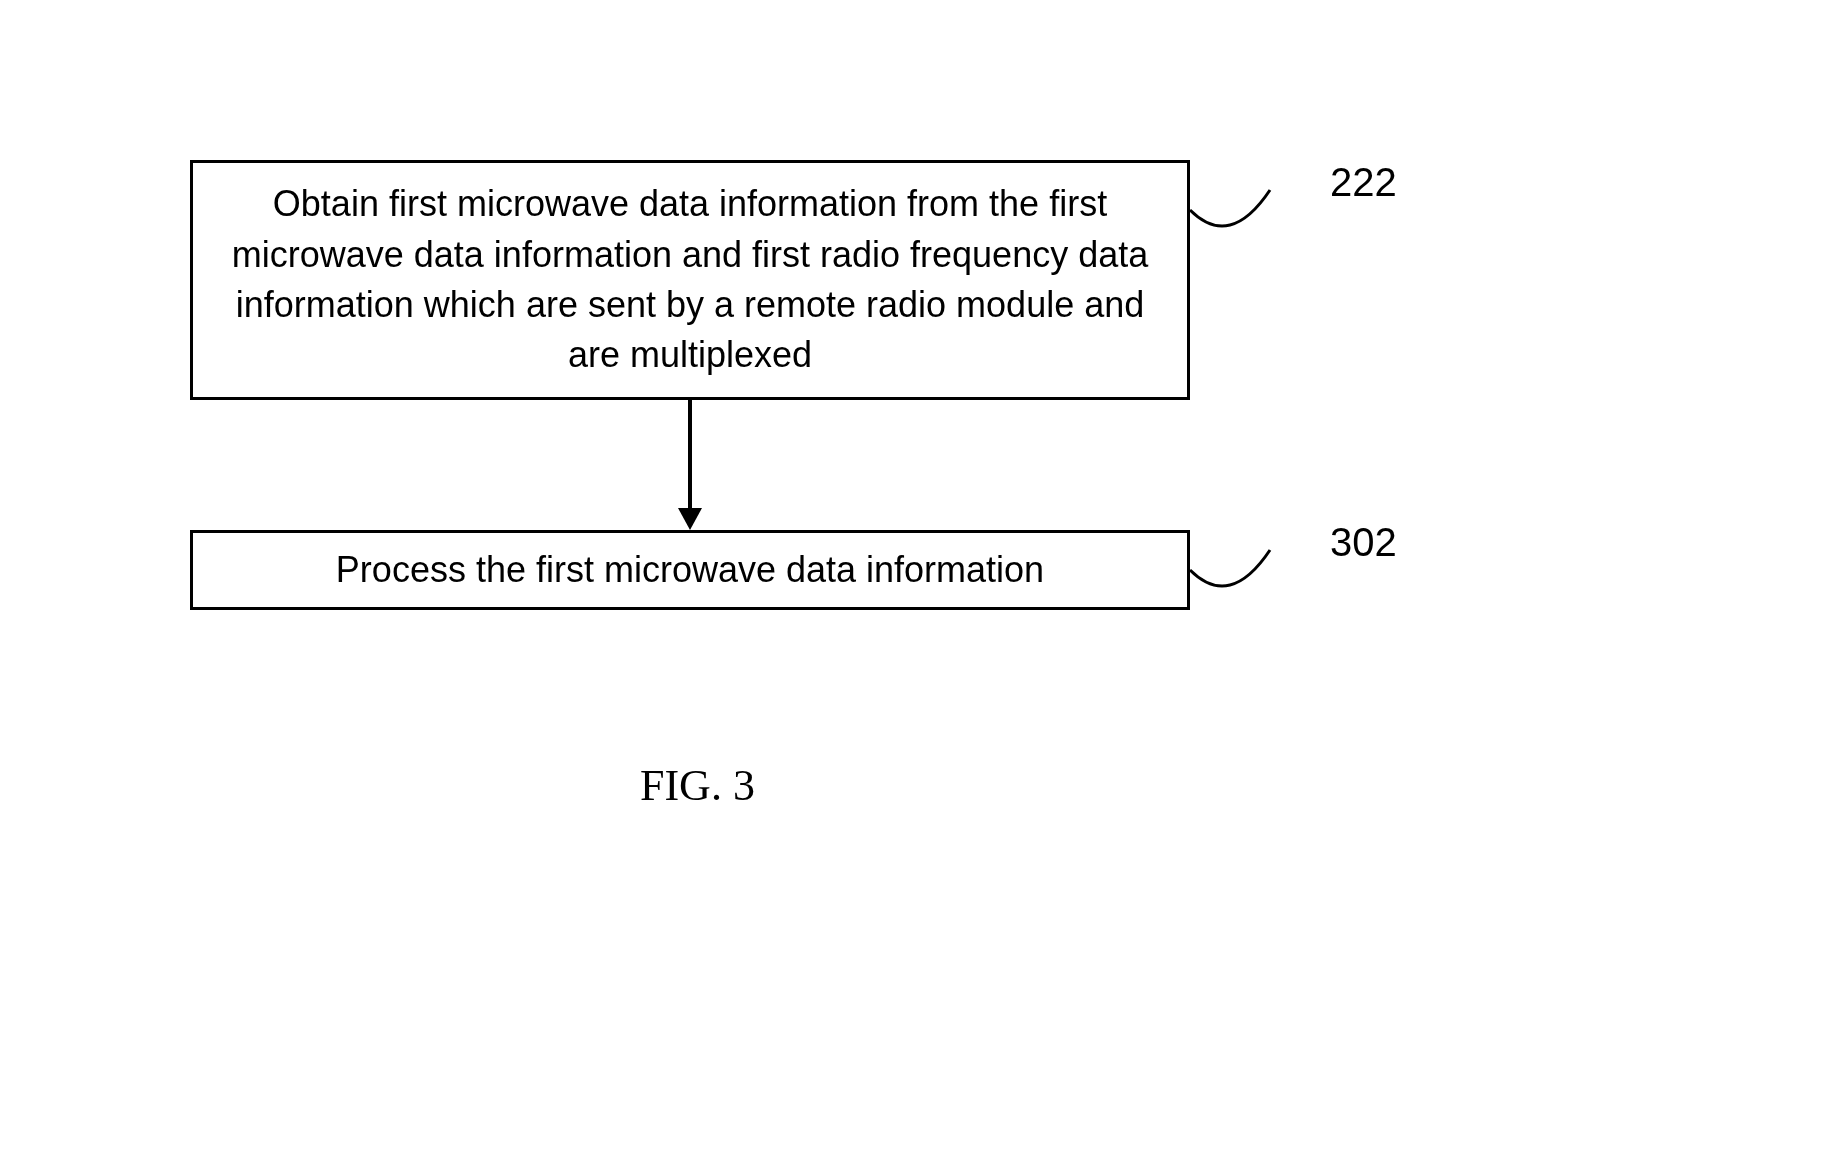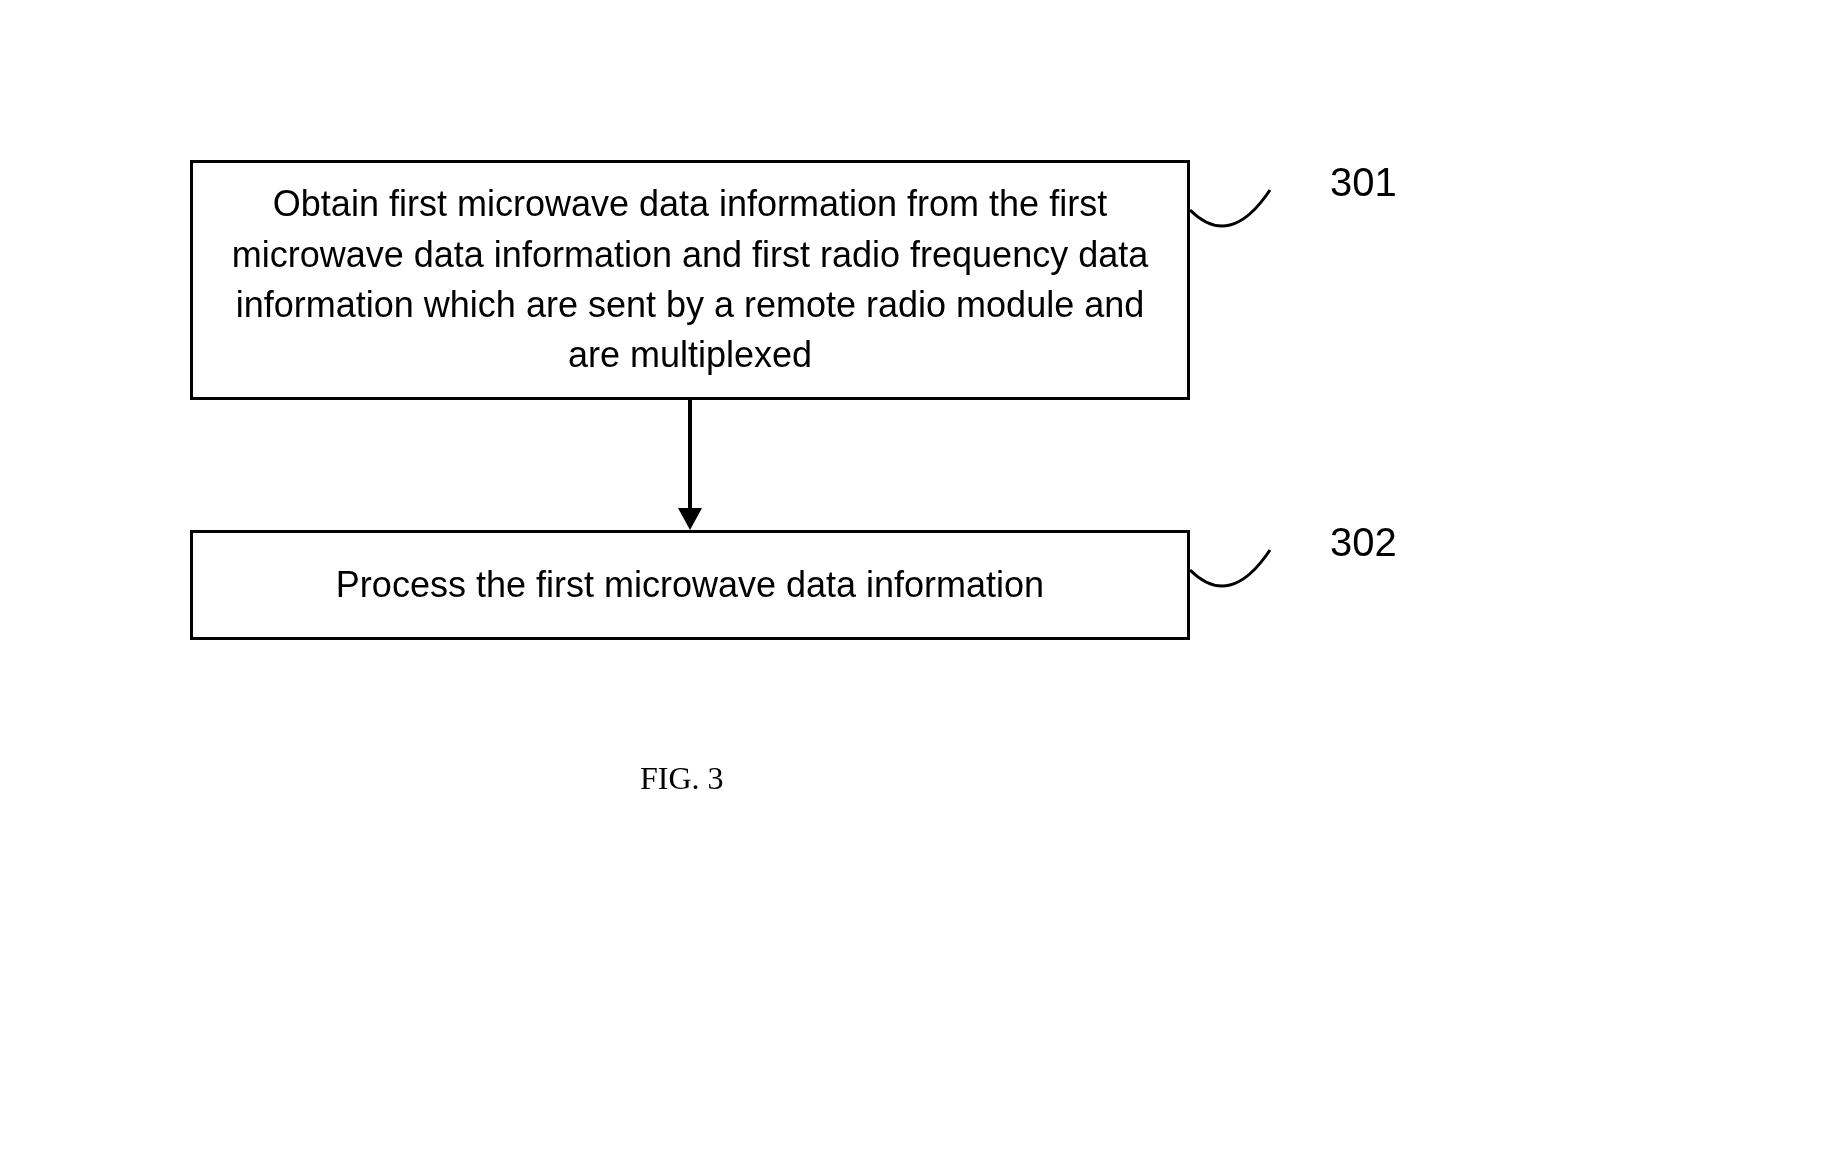--- a/index.html
+++ b/index.html
@@ -43,41 +43,41 @@
       position: absolute;
       font-size: 40px;
       color: black;
     }
     .connector-svg {
       position: absolute;
       overflow: visible;
     }
     .figure-caption {
       position: absolute;
-      font-size: 32px;
+      font-size: 44px;
       font-family: 'Times New Roman', serif;
       color: black;
     }
   </style>
 </head>
 <body>
 
 <div class="box" style="left: 190px; top: 160px; width: 1000px; height: 240px;">
   <span class="box-text">Obtain first microwave data information from the first microwave data information and first radio frequency data information which are sent by a remote radio module and are multiplexed</span>
 </div>
 
 <svg class="connector-svg" style="left: 1190px; top: 180px; width: 120px; height: 100px;">
   <path d="M 0 30 Q 40 70 80 10" stroke="black" stroke-width="3" fill="none"></path>
 </svg>
-<div class="label" style="left: 1330px; top: 160px;">301</div>
+<div class="label" style="left: 1330px; top: 160px;">222</div>
 
 <div class="arrow-line" style="left: 688px; top: 400px; width: 4px; height: 110px;"></div>
 <div class="arrow-head" style="left: 678px; top: 508px;"></div>
 
-<div class="box" style="left: 190px; top: 530px; width: 1000px; height: 110px;">
+<div class="box" style="left: 190px; top: 530px; width: 1000px; height: 80px;">
   <span class="box-text">Process the first microwave data information</span>
 </div>
 
 <svg class="connector-svg" style="left: 1190px; top: 540px; width: 120px; height: 100px;">
   <path d="M 0 30 Q 40 70 80 10" stroke="black" stroke-width="3" fill="none"></path>
 </svg>
 <div class="label" style="left: 1330px; top: 520px; text-align: right;">302</div>
 
 <div class="figure-caption" style="left: 640px; top: 760px;">FIG. 3</div>
 

